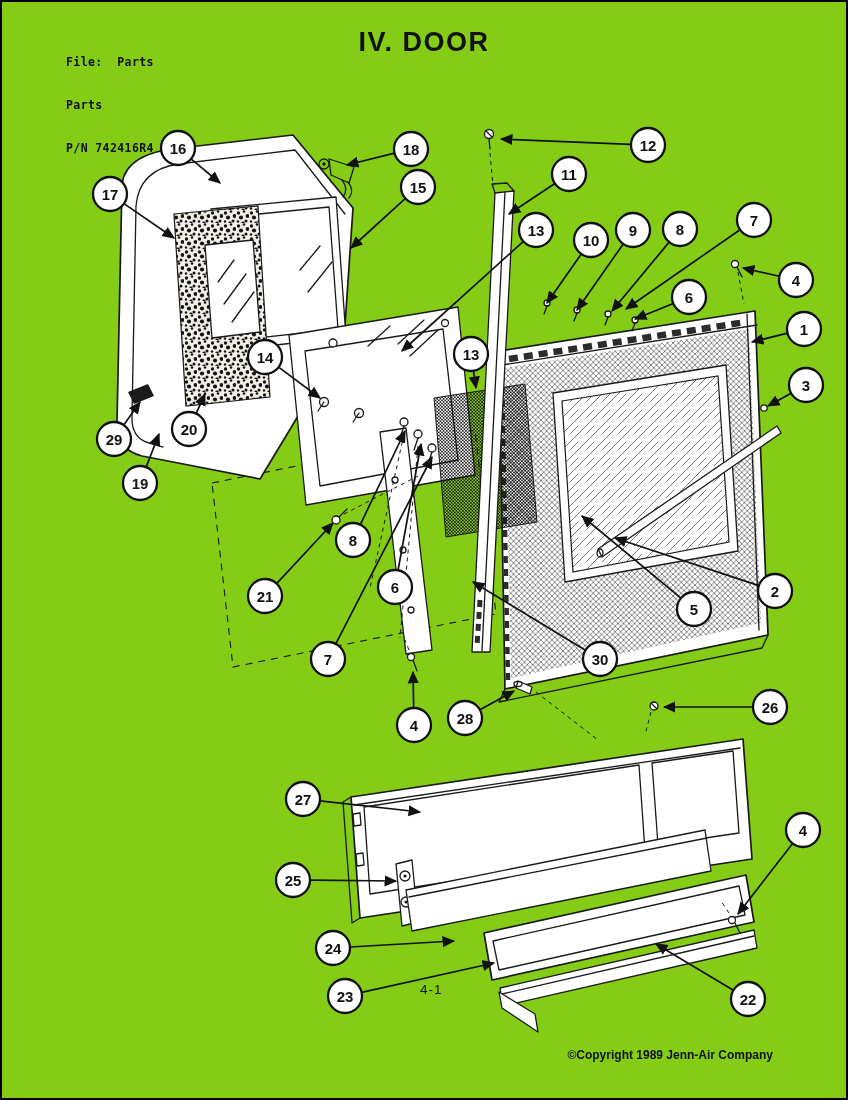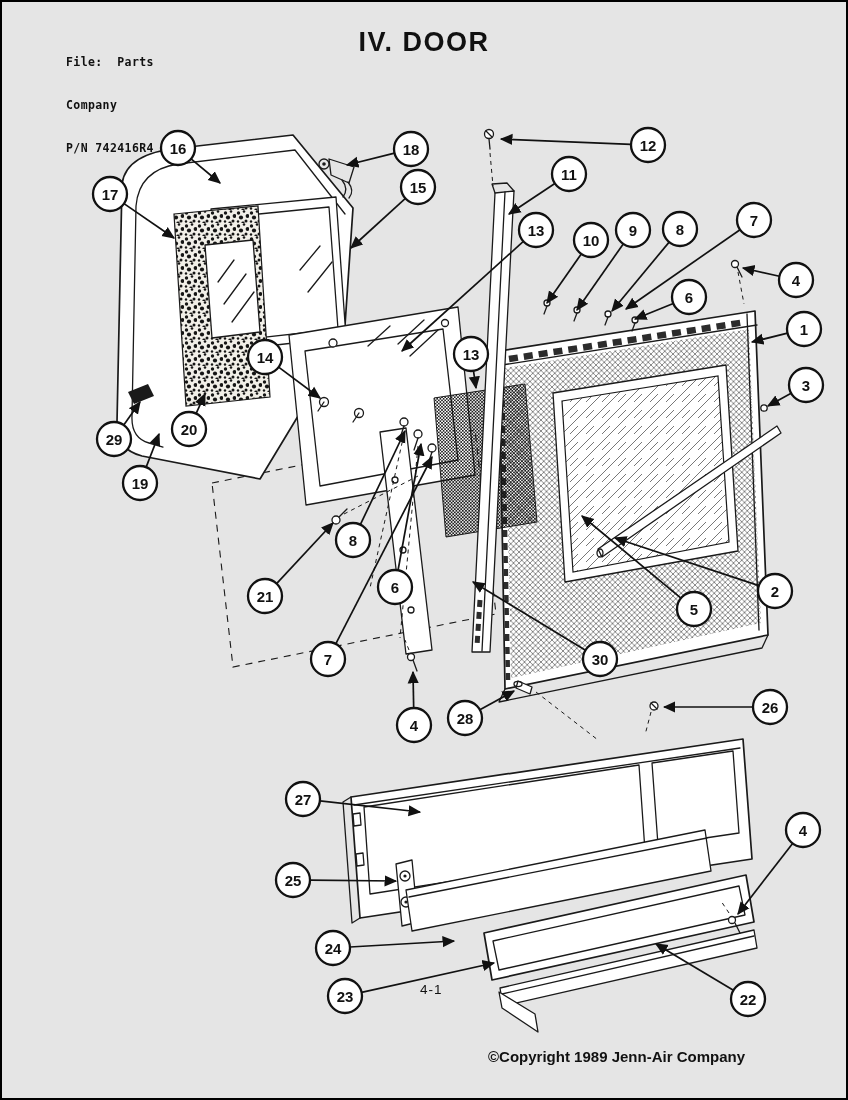--- a/index.html
+++ b/index.html
@@ -1,45 +1,45 @@
 <!DOCTYPE html>
 <html><head>
 <meta charset="utf-8">
 <style>
   html,body{margin:0;padding:0;background:#9a9a9a;}
-  .page{position:relative;width:848px;height:1100px;margin:0 auto;background:#e5e5e5;
+  .page{position:relative;width:848px;height:1100px;margin:0 auto;background:#84cc16;
         border:2px solid #000;box-sizing:border-box;overflow:hidden;
         font-family:"Liberation Sans",sans-serif;color:#111;}
   .file-block{position:absolute;left:64px;top:24px;font:bold 11.5px "DejaVu Sans Mono",monospace;
               line-height:1.25;letter-spacing:.4px;white-space:pre;}
   .title{position:absolute;left:0;right:0;top:25px;text-align:center;
          font-weight:700;font-size:27px;letter-spacing:1.5px;font-family:"Liberation Sans",sans-serif;}
   .page-num{position:absolute;left:418px;top:980px;font-size:13.5px;letter-spacing:1px;}
-  .copyright{position:absolute;right:101px;top:1046px;font-weight:bold;font-size:15px;}
+  .copyright{position:absolute;right:73px;top:1046px;font-weight:bold;font-size:12px;}
   svg#diagram-svg{position:absolute;left:0;top:0;}
   .ln{fill:none;stroke:#1a1a1a;stroke-width:1.3;stroke-linecap:round;stroke-linejoin:round;}
   .part{fill:#fff;stroke:#1a1a1a;stroke-width:1.3;stroke-linejoin:round;}
   .thick{stroke-width:1.7;}
   .dash{fill:none;stroke:#1a1a1a;stroke-width:1.1;stroke-dasharray:7 6;}
   .dash2{fill:none;stroke:#1a1a1a;stroke-width:1;stroke-dasharray:4 4;}
   .xh{fill:url(#xh);fill-rule:evenodd;stroke:none;}
   .slotband{fill:none;stroke:#2c2c2c;}
   .leader{stroke:#111;stroke-width:1.7;fill:none;}
   .callout-circle{fill:#fff;stroke:#111;stroke-width:2.3;}
   .callout-num{font-family:"Liberation Sans",sans-serif;font-weight:bold;font-size:15px;
                fill:#111;text-anchor:middle;}
 </style>
 </head>
 <body>
 
 <div class="page">
 
   <div class="file-block">
     <div>File:  Parts</div>
-    <div>Company</div>
+    <div>Parts</div>
     <div>P/N 742416R4</div>
   </div>
 
   <div class="title">IV. DOOR</div>
 
   <svg id="diagram-svg" width="848" height="1100" viewBox="0 0 848 1100">
     <defs>
       <pattern id="xh" width="5.5" height="5.5" patternUnits="userSpaceOnUse">
         <path d="M0,5.5 L5.5,0 M0,0 L5.5,5.5" stroke="#2a2a2a" stroke-width="0.55" fill="none"></path>
       </pattern>

